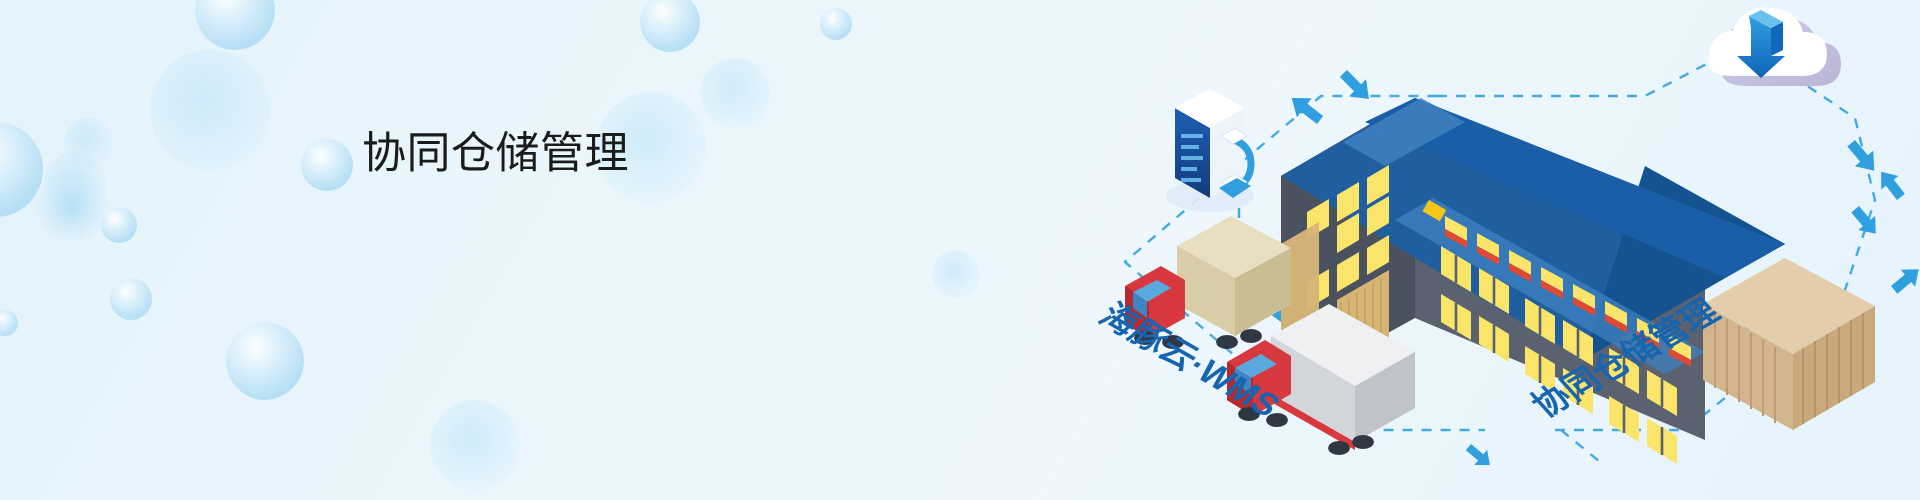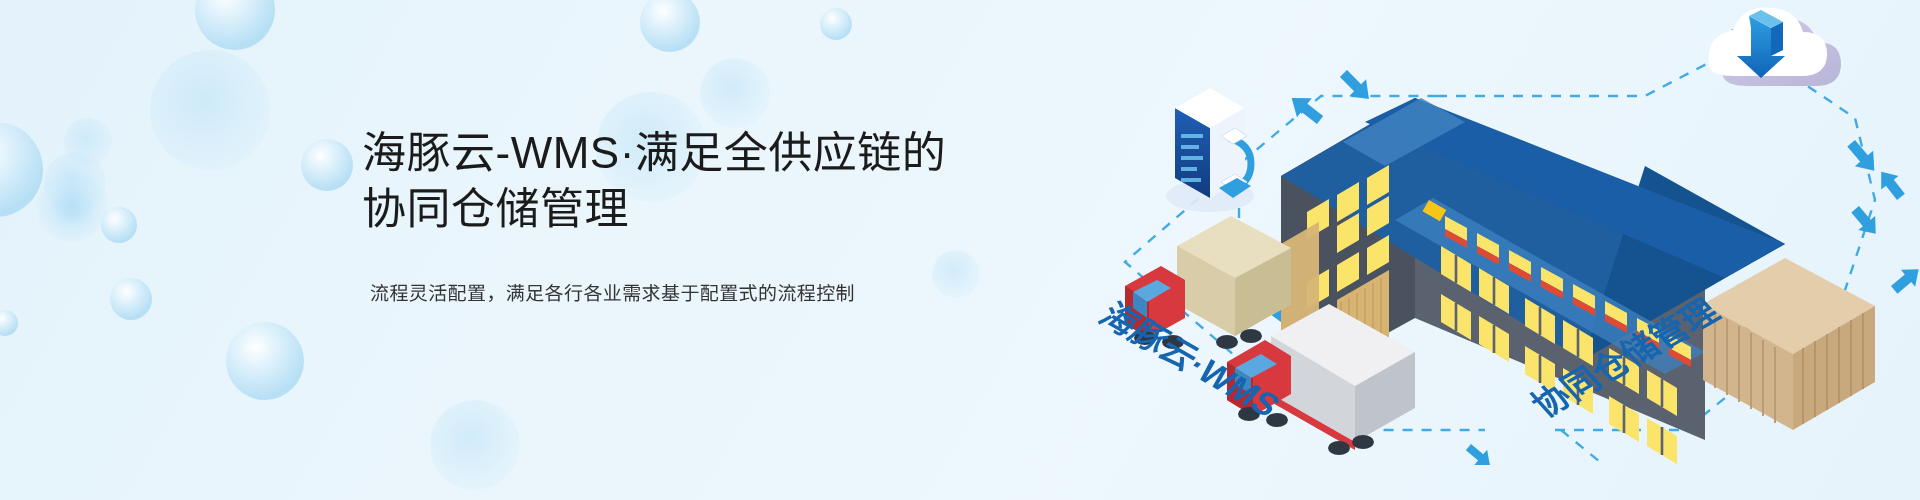--- a/index.html
+++ b/index.html
@@ -71,24 +71,22 @@
   <div class="bubble" style="left:640px;top:-8px;width:60px;height:60px;"></div>
   <div class="bubble" style="left:820px;top:8px;width:32px;height:32px;"></div>
   <div class="bubble soft" style="left:596px;top:92px;width:110px;height:110px;"></div>
   <div class="bubble soft" style="left:700px;top:58px;width:70px;height:70px;"></div>
   <div class="bubble soft" style="left:932px;top:250px;width:48px;height:48px;"></div>
   <div class="bubble soft" style="left:150px;top:50px;width:120px;height:120px;"></div>
   <div class="bubble soft" style="left:430px;top:400px;width:90px;height:90px;"></div>
 
   <div id="copy">
     <h1 id="headline">
-      <span class="l1">海豚云-WMS·满足全供应链的</span>
       <span class="l2">协同仓储管理</span>
     </h1>
-    <p id="subtitle">流程灵活配置，满足各行各业需求基于配置式的流程控制</p>
   </div>
 
   <div id="art">
     <svg viewBox="0 0 835 500" xmlns="http://www.w3.org/2000/svg">
       <defs>
         <linearGradient id="rackFace" x1="0" y1="0" x2="0" y2="1">
           <stop offset="0" stop-color="#1f5fb5"></stop>
             <stop offset="1" stop-color="#123b80"></stop>
         </linearGradient>
         <linearGradient id="rackSide" x1="0" y1="0" x2="1" y2="0">

